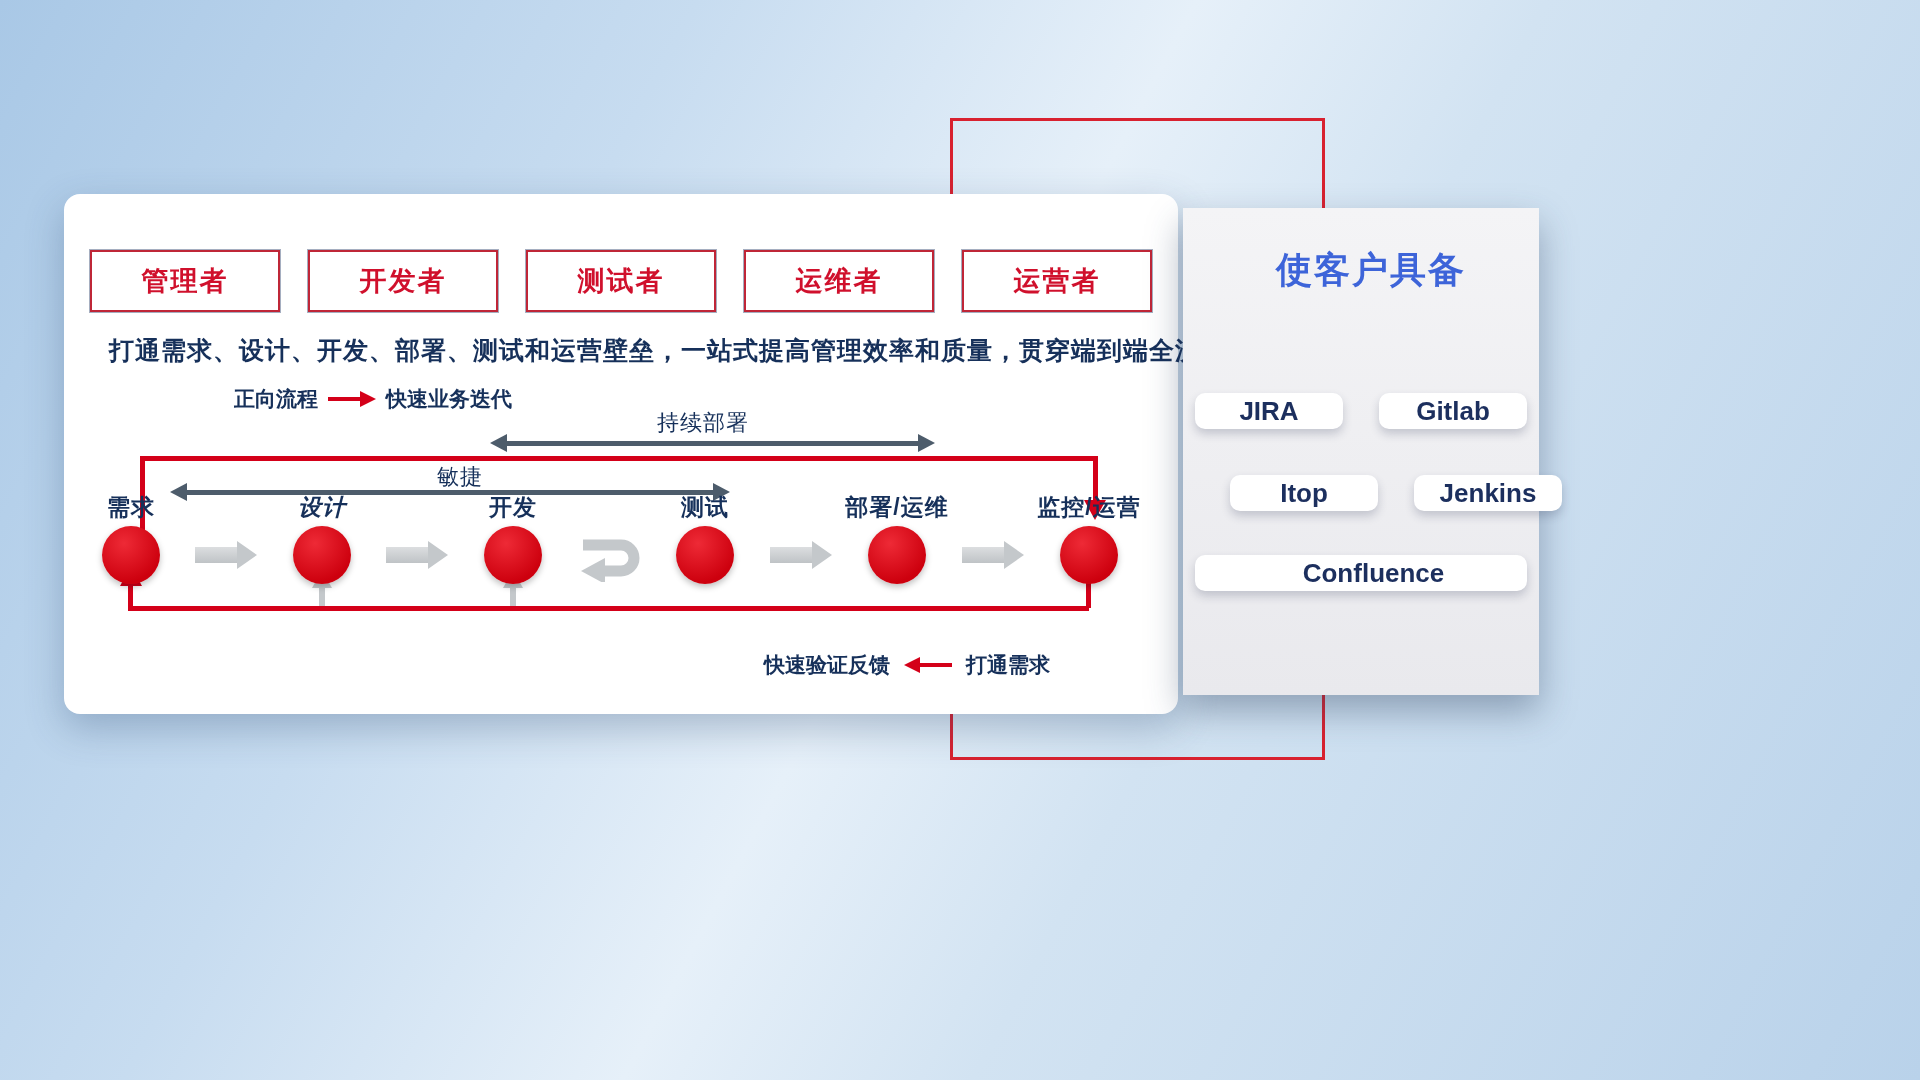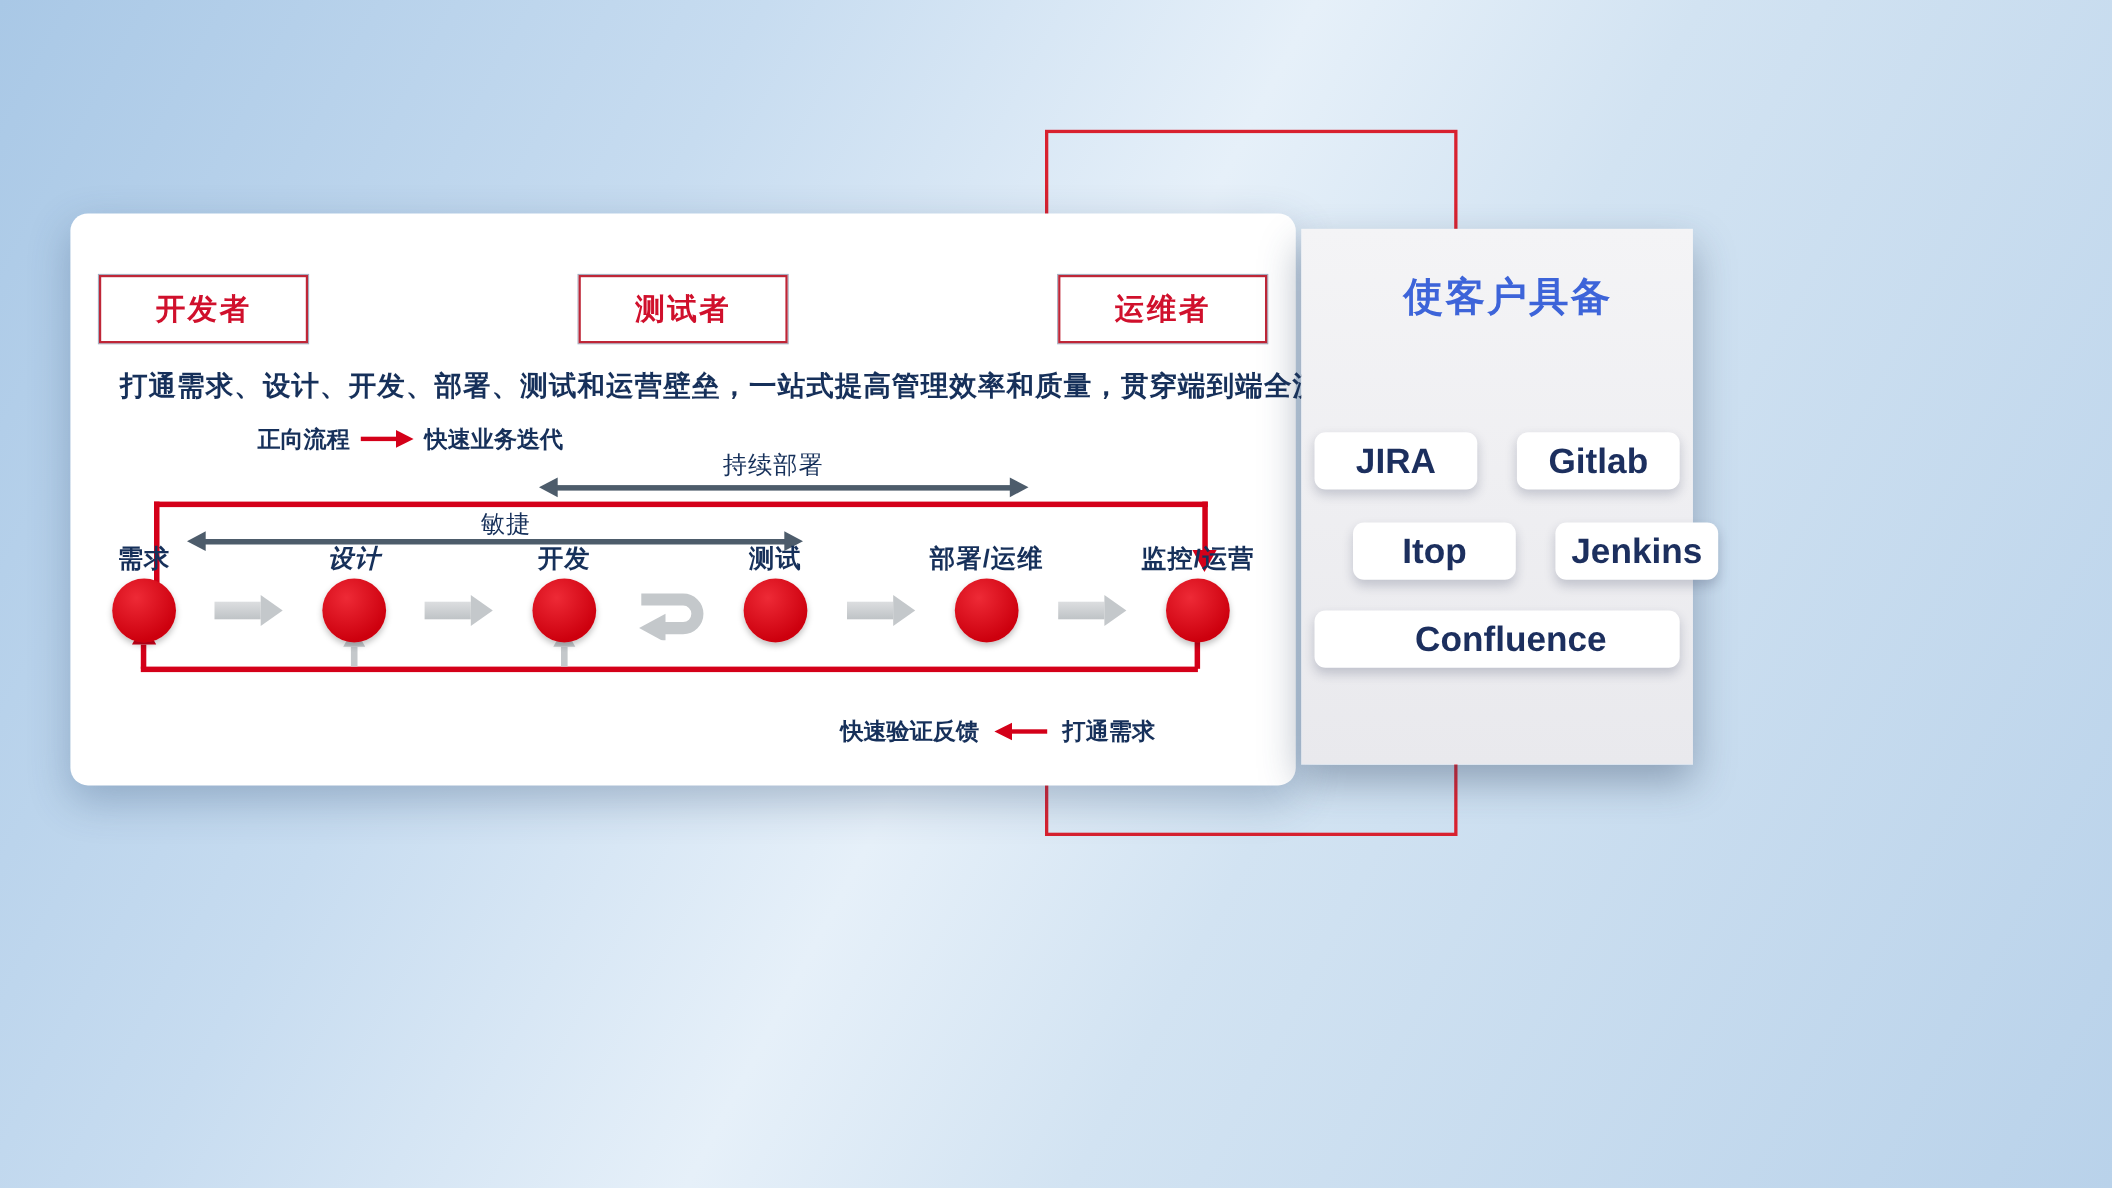--- a/index.html
+++ b/index.html
@@ -127,50 +127,56 @@
     box-shadow: 0 16px 34px rgba(45,65,95,0.40);
     z-index:3;
   }
   .panel-title {
     position:absolute; width:100%; text-align:center;
     color:#3d64d9; font-size:36px; font-weight:bold; letter-spacing:2px;padding-left:20px;
   }
   .panel-title.l1 { top:38px; }
   .panel-title.l2 { top:112px; }
   .tool-btn {
-    position:absolute; height:52px; background:#ffffff; border-radius:10px;
+    position:absolute; height:36px; background:#ffffff; border-radius:10px;
     box-shadow: 0 5px 10px rgba(40,50,80,0.22);
     display:flex; align-items:center; justify-content:center;
-    color:#1c2f5e; font-size:32px; font-weight:bold;
+    color:#1c2f5e; font-size:26px; font-weight:bold;
   }
   .tool-btn.small { width:148px; }
   .tool-btn.wide  { left:12px; width:332px; top:347px;padding-left:25px; }
   .tool-r1 { top:185px; }
   .tool-r2 { top:267px;margin-left:35px; }
   .tool-c1 { left:12px; }
   .tool-c2 { left:196px; }
 </style>
 </head>
 <body>
 
 <div class="canvas">
 
   <div class="red-frame"></div>
 
   <div class="card">
 
     <div class="roles">
       <div class="role-box">
+          <span>管理者</span>
+        </div>
+      <div class="role-box">
           <span>开发者</span>
         </div>
       <div class="role-box">
           <span>测试者</span>
         </div>
       <div class="role-box">
           <span>运维者</span>
+        </div>
+      <div class="role-box">
+          <span>运营者</span>
         </div>
     </div>
 
     <div class="description">打通需求、设计、开发、部署、测试和运营壁垒，一站式提高管理效率和质量，贯穿端到端全流程</div>
 
     <div class="legend-forward">
       <span class="legend-text">正向流程</span>
       <span class="red-arrow right">
           <span class="bar"></span>
         </span>

